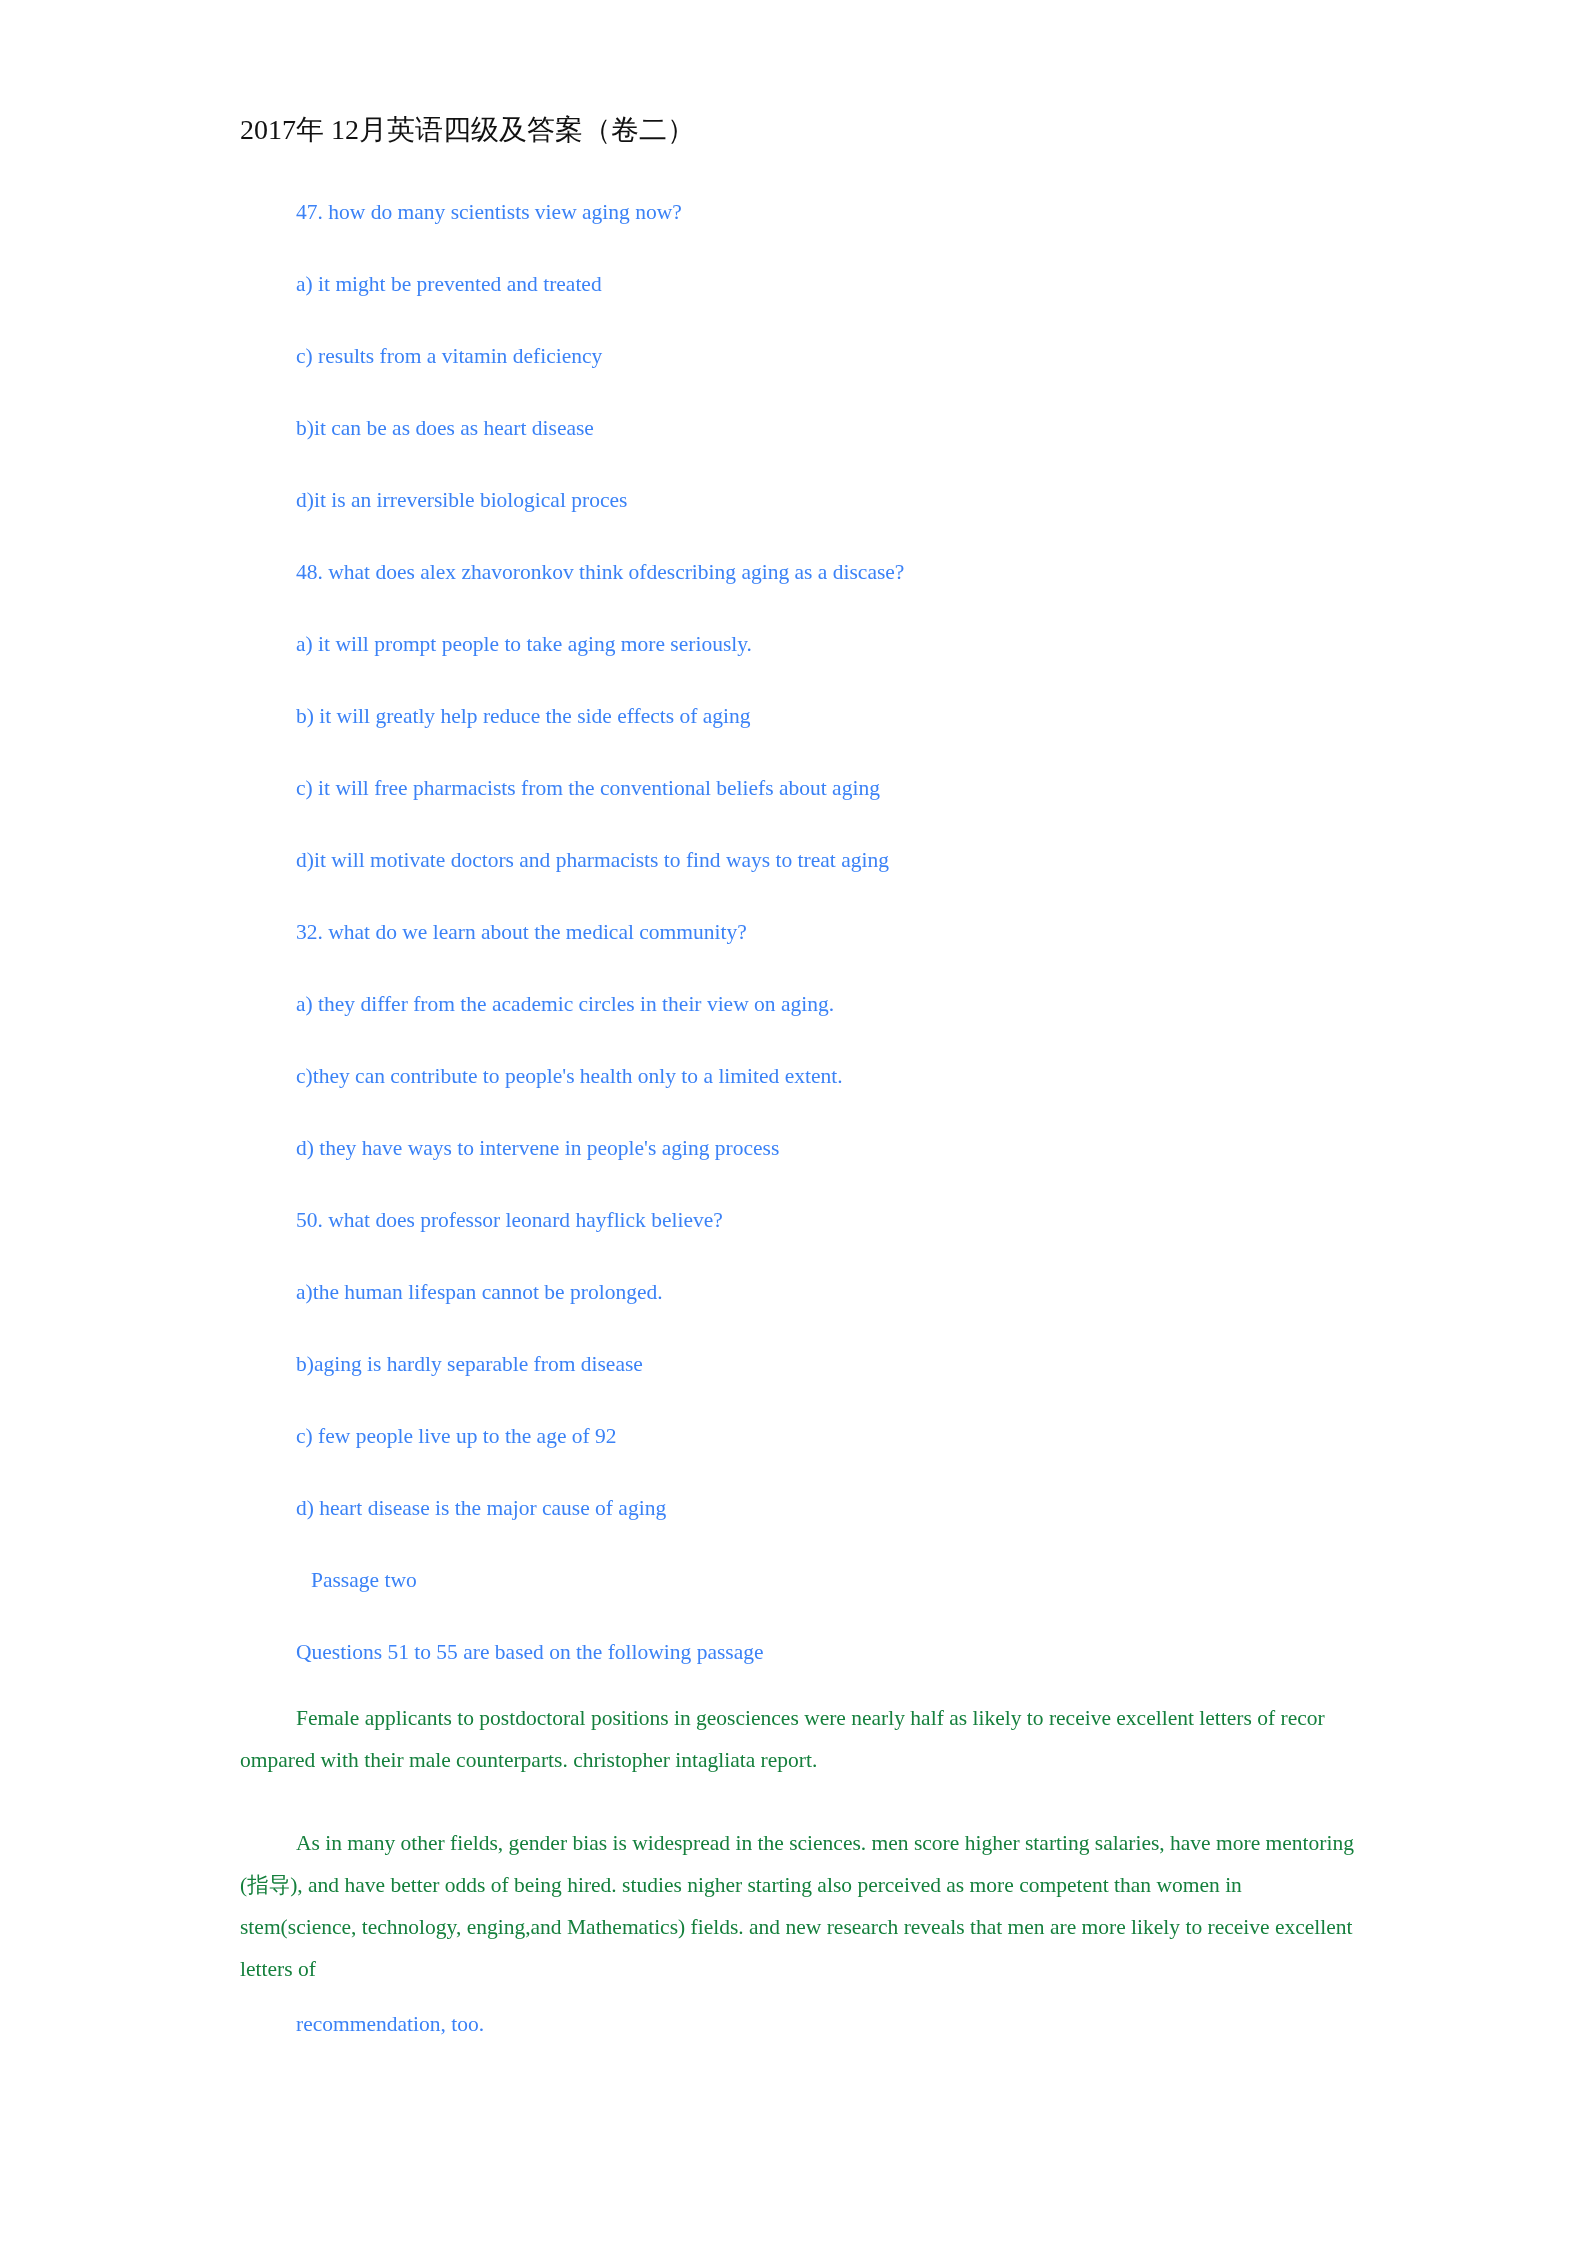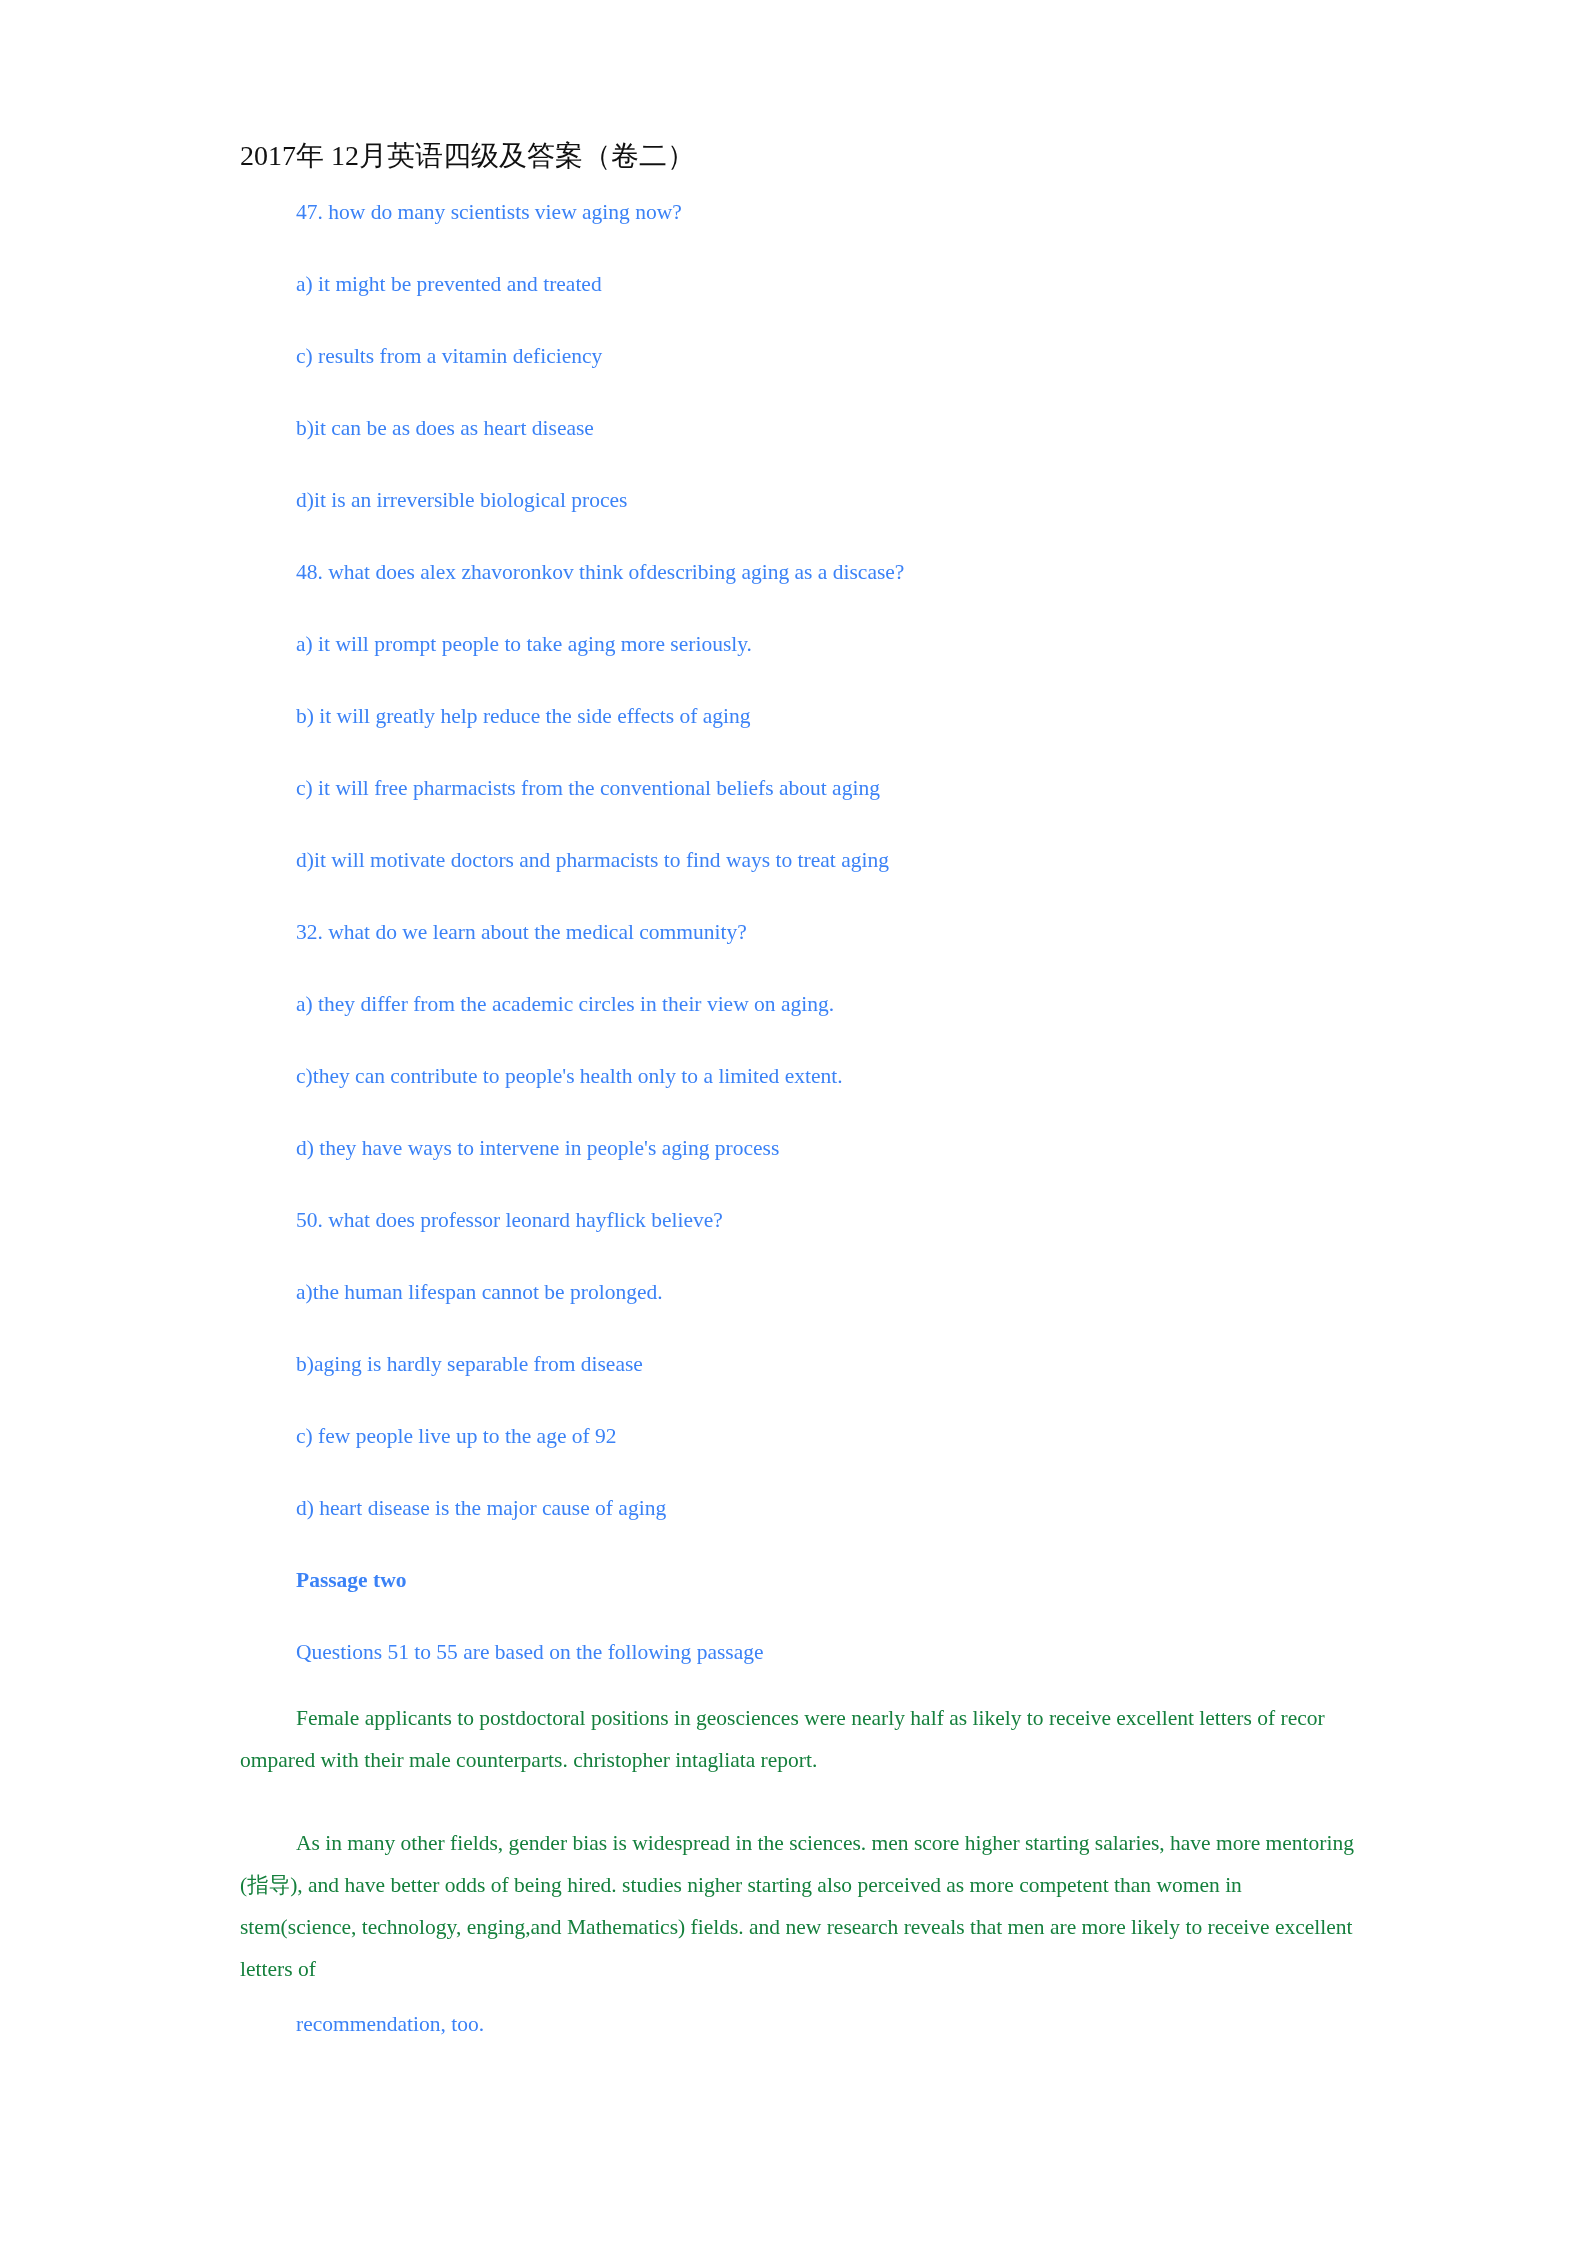--- a/index.html
+++ b/index.html
@@ -5,28 +5,27 @@
     html, body { margin: 0; padding: 0; background: #ffffff; }
     body {
       width: 1587px; height: 2245px; position: relative; overflow: hidden;
       font-family: "Liberation Serif", "DejaVu Serif", serif;
       color: #1a1a1a;
     }
     .title {
       position: absolute; left: 240px; top: 112px;
       font-size: 28px; line-height: 36px; white-space: nowrap;
       color: #111;
-      margin-top: 26px;
     }
     .line {
       position: absolute; left: 296px;
       font-size: 21.5px; line-height: 28px; white-space: nowrap;
       color: #3b82f6;
     }
-    .bold { font-weight: bold; }
+    .bold { font-weight: normal; margin-left: 15px; }
     .para {
       position: absolute; left: 240px; width: 1120px;
       font-size: 21.5px; line-height: 42px; color: #15803d;
       text-indent: 56px;
     }
   </style>
 </head>
 <body>
 
 <div>

